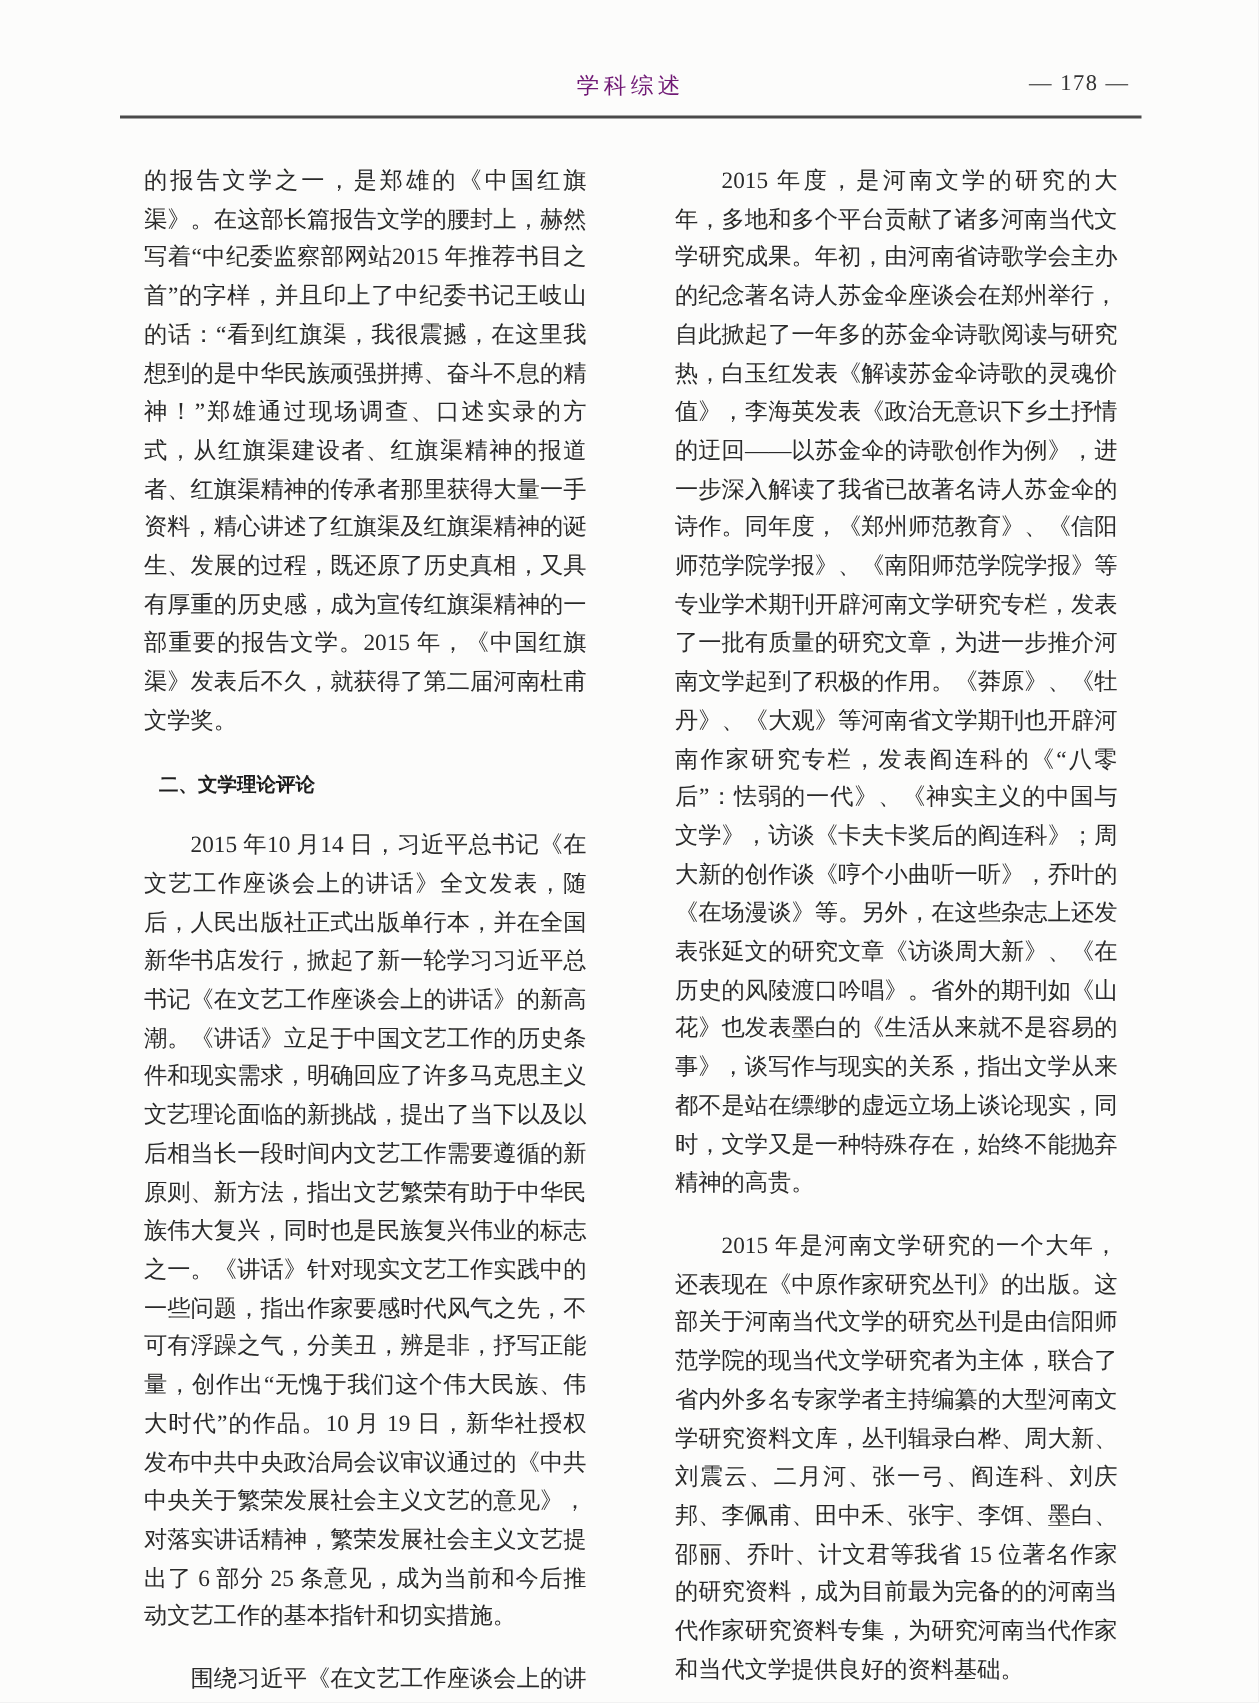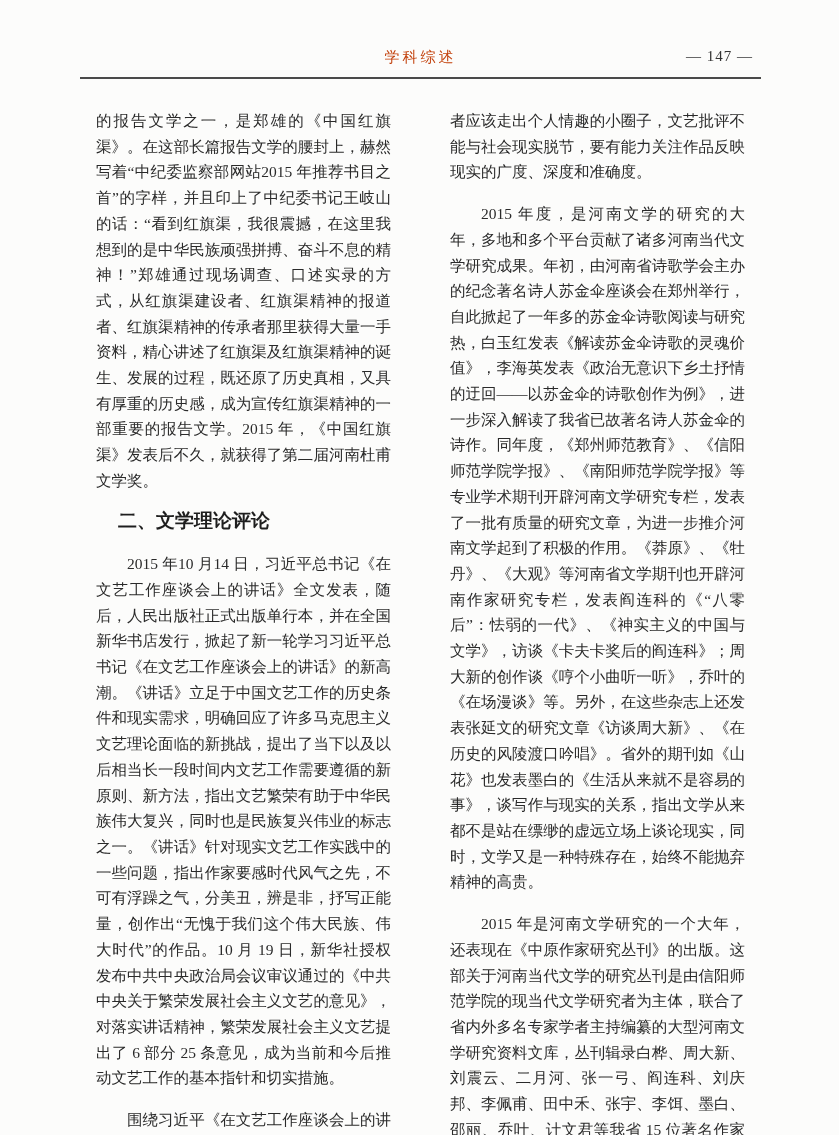--- a/index.html
+++ b/index.html
@@ -9,66 +9,65 @@
     margin:0 auto;
     background:#fcfcfb;
     box-sizing:border-box;
     padding:48px 78px 0 80px;
     font-family:"Liberation Serif","DejaVu Serif",serif;
     color:#2a2a2a;
   }
   .page-header{position:relative;height:22px;}
   .header-title{
     position:absolute;left:0;right:0;top:0;
-    text-align:center;font-size:15px;letter-spacing:3px;color:#c2410c;
+    text-align:center;font-size:15px;letter-spacing:3px;color:#701a75;
   }
   .header-page{
     position:absolute;right:8px;top:0;
     font-size:15px;letter-spacing:1px;color:#333;
   }
   .rule{
     border:none;border-top:2px solid #4a4a4a;
     margin:7px 0 13px 0;
   }
   .columns{display:flex;gap:27px;}
   .column{
     width:327px;
     font-size:15.5px;
     line-height:25.7px;
     text-align:justify;
     text-justify:inter-ideograph;
   }
   .column p{margin:16px;}
   .column p.indent{text-indent:2em;font-family:Liberation Serif, serif;}
   .column h3.heading{
-    font-family:Liberation Mono, monospace;
-    font-size:19px;
+    font-family:Liberation Serif, serif;
+    font-size:13px;
     font-weight:700;
     color:#1e1e1e;
     margin:8px 0 6px 0;
     text-indent:2em;
     text-align:left;
   }
 </style>
 </head>
 <body>
 
 <div class="page">
   <div class="page-header">
     <div class="header-title">学科综述</div>
-    <div class="header-page">— 147 —</div>
+    <div class="header-page">— 178 —</div>
   </div>
   <hr class="rule">
   <div class="columns">
     <div class="column">
         <p class="body">的报告文学之一，是郑雄的《中国红旗渠》。在这部长篇报告文学的腰封上，赫然写着“中纪委监察部网站2015 年推荐书目之首”的字样，并且印上了中纪委书记王岐山的话：“看到红旗渠，我很震撼，在这里我想到的是中华民族顽强拼搏、奋斗不息的精神！”郑雄通过现场调查、口述实录的方式，从红旗渠建设者、红旗渠精神的报道者、红旗渠精神的传承者那里获得大量一手资料，精心讲述了红旗渠及红旗渠精神的诞生、发展的过程，既还原了历史真相，又具有厚重的历史感，成为宣传红旗渠精神的一部重要的报告文学。2015 年，《中国红旗渠》发表后不久，就获得了第二届河南杜甫文学奖。</p>
         <h3 class="heading">二、文学理论评论</h3>
         <p class="body indent">2015 年10 月14 日，习近平总书记《在文艺工作座谈会上的讲话》全文发表，随后，人民出版社正式出版单行本，并在全国新华书店发行，掀起了新一轮学习习近平总书记《在文艺工作座谈会上的讲话》的新高潮。《讲话》立足于中国文艺工作的历史条件和现实需求，明确回应了许多马克思主义文艺理论面临的新挑战，提出了当下以及以后相当长一段时间内文艺工作需要遵循的新原则、新方法，指出文艺繁荣有助于中华民族伟大复兴，同时也是民族复兴伟业的标志之一。《讲话》针对现实文艺工作实践中的一些问题，指出作家要感时代风气之先，不可有浮躁之气，分美丑，辨是非，抒写正能量，创作出“无愧于我们这个伟大民族、伟大时代”的作品。10 月 19 日，新华社授权发布中共中央政治局会议审议通过的《中共中央关于繁荣发展社会主义文艺的意见》，对落实讲话精神，繁荣发展社会主义文艺提出了 6 部分 25 条意见，成为当前和今后推动文艺工作的基本指针和切实措施。</p>
         <p class="body indent">围绕习近平《在文艺工作座谈会上的讲话》精神，河南省文艺批评界在不断地深入学习与贯彻。在文艺工作座谈会召开一周年之际，李佩甫在《人民日报》上发表文章《做“精神家园”的守护者》，指出改革开放三十多年，中国发生了巨大变化，作家应该深入时代生活，找出属于自己的“平原”，自己的“家”，做“精神家园”的守护者。何弘在《河南日报》上发表文章《不负时代著好文》，指出文艺工作</p>
       </div>
     <div class="column">
-        <p class="body">者应该走出个人情趣的小圈子，文艺批评不能与社会现实脱节，要有能力关注作品反映现实的广度、深度和准确度。</p>
         <p class="body indent">2015 年度，是河南文学的研究的大年，多地和多个平台贡献了诸多河南当代文学研究成果。年初，由河南省诗歌学会主办的纪念著名诗人苏金伞座谈会在郑州举行，自此掀起了一年多的苏金伞诗歌阅读与研究热，白玉红发表《解读苏金伞诗歌的灵魂价值》，李海英发表《政治无意识下乡土抒情的迂回——以苏金伞的诗歌创作为例》，进一步深入解读了我省已故著名诗人苏金伞的诗作。同年度，《郑州师范教育》、《信阳师范学院学报》、《南阳师范学院学报》等专业学术期刊开辟河南文学研究专栏，发表了一批有质量的研究文章，为进一步推介河南文学起到了积极的作用。《莽原》、《牡丹》、《大观》等河南省文学期刊也开辟河南作家研究专栏，发表阎连科的《“八零后”：怯弱的一代》、《神实主义的中国与文学》，访谈《卡夫卡奖后的阎连科》；周大新的创作谈《哼个小曲听一听》，乔叶的《在场漫谈》等。另外，在这些杂志上还发表张延文的研究文章《访谈周大新》、《在历史的风陵渡口吟唱》。省外的期刊如《山花》也发表墨白的《生活从来就不是容易的事》，谈写作与现实的关系，指出文学从来都不是站在缥缈的虚远立场上谈论现实，同时，文学又是一种特殊存在，始终不能抛弃精神的高贵。</p>
         <p class="body indent">2015 年是河南文学研究的一个大年，还表现在《中原作家研究丛刊》的出版。这部关于河南当代文学的研究丛刊是由信阳师范学院的现当代文学研究者为主体，联合了省内外多名专家学者主持编纂的大型河南文学研究资料文库，丛刊辑录白桦、周大新、刘震云、二月河、张一弓、阎连科、刘庆邦、李佩甫、田中禾、张宇、李饵、墨白、邵丽、乔叶、计文君等我省 15 位著名作家的研究资料，成为目前最为完备的的河南当代作家研究资料专集，为研究河南当代作家和当代文学提供良好的资料基础。</p>
         <p class="body indent">除上述成绩外，基础理论研究在本年度也取得了丰硕的成果。鲁枢元的《生态社会能否成为一种期待》《文学的文化之根与自然之根》《现代人丢</p>
       </div>
   </div>
 </div>
 
 </body></html>

